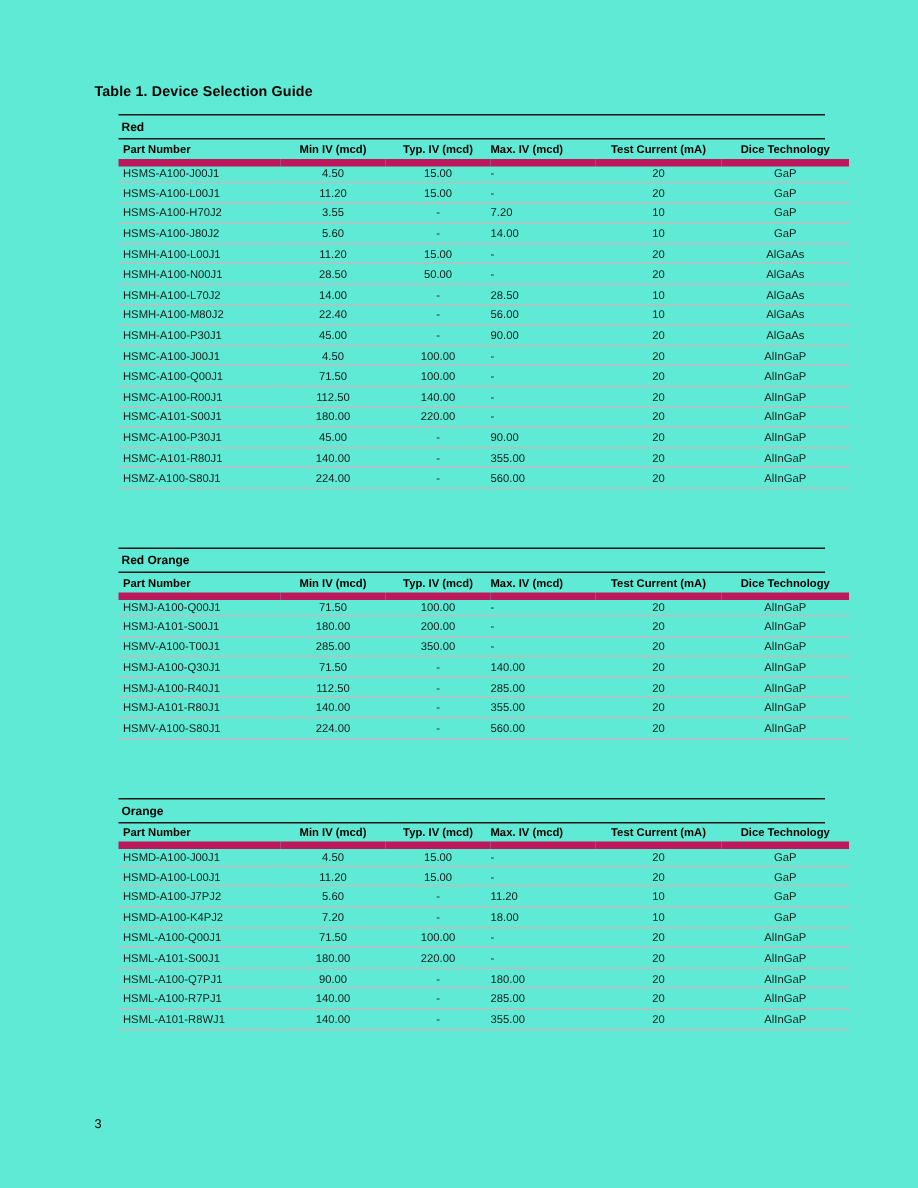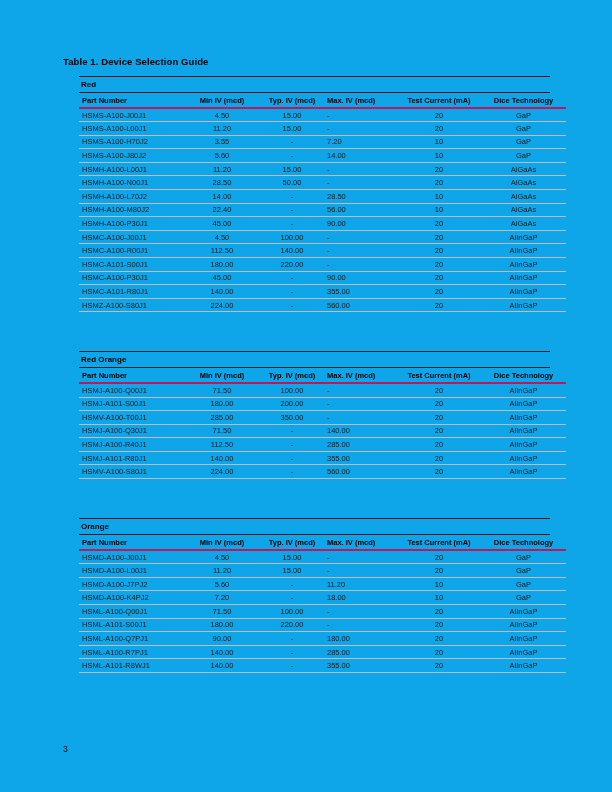--- a/index.html
+++ b/index.html
@@ -1,21 +1,21 @@
 <!DOCTYPE html>
 <html><head>
 <meta charset="utf-8">
 <style>
   * { box-sizing: border-box; margin: 0; padding: 0; }
   html, body { background: #ffffff; }
   body { font-family: "Liberation Sans", sans-serif; color: #111; }
   .page {
     width: 612px;
     height: 792px;
-    background: #0ea5e9;
+    background: #5eead4;
     position: relative;
     overflow: hidden;
   }
   .content {
     position: absolute;
     left: 63px;
     top: 56px;
     width: 487px;
   }
   .doc-title {
@@ -38,21 +38,21 @@
     width: 487px;
     border-collapse: collapse;
     table-layout: fixed;
   }
   table.device-table thead th {
     font-size: 7.5px;
     font-weight: 700;
     color: #000;
     height: 15px;
     vertical-align: middle;
-    border-bottom: 2px solid #be185d;
+    border-bottom: 5px solid #be185d;
     white-space: nowrap;
     overflow: hidden;
   }
   table.device-table tbody td {
     font-size: 7.5px;
     height: 13.6px;
     vertical-align: middle;
     border-bottom: 1px solid #bdbdbd;
     color: #1a1a1a;
     white-space: nowrap;
@@ -168,20 +168,28 @@
             </tr>
             <tr>
               <td class="c0">HSMC-A100-J00J1</td>
               <td class="c1">4.50</td>
               <td class="c2">100.00</td>
               <td class="c3">-</td>
               <td class="c4">20</td>
               <td class="c5">AlInGaP</td>
             </tr>
             <tr>
+              <td class="c0">HSMC-A100-Q00J1</td>
+              <td class="c1">71.50</td>
+              <td class="c2">100.00</td>
+              <td class="c3">-</td>
+              <td class="c4">20</td>
+              <td class="c5">AlInGaP</td>
+            </tr>
+            <tr>
               <td class="c0">HSMC-A100-R00J1</td>
               <td class="c1">112.50</td>
               <td class="c2">140.00</td>
               <td class="c3">-</td>
               <td class="c4">20</td>
               <td class="c5">AlInGaP</td>
             </tr>
             <tr>
               <td class="c0">HSMC-A101-S00J1</td>
               <td class="c1">180.00</td>

